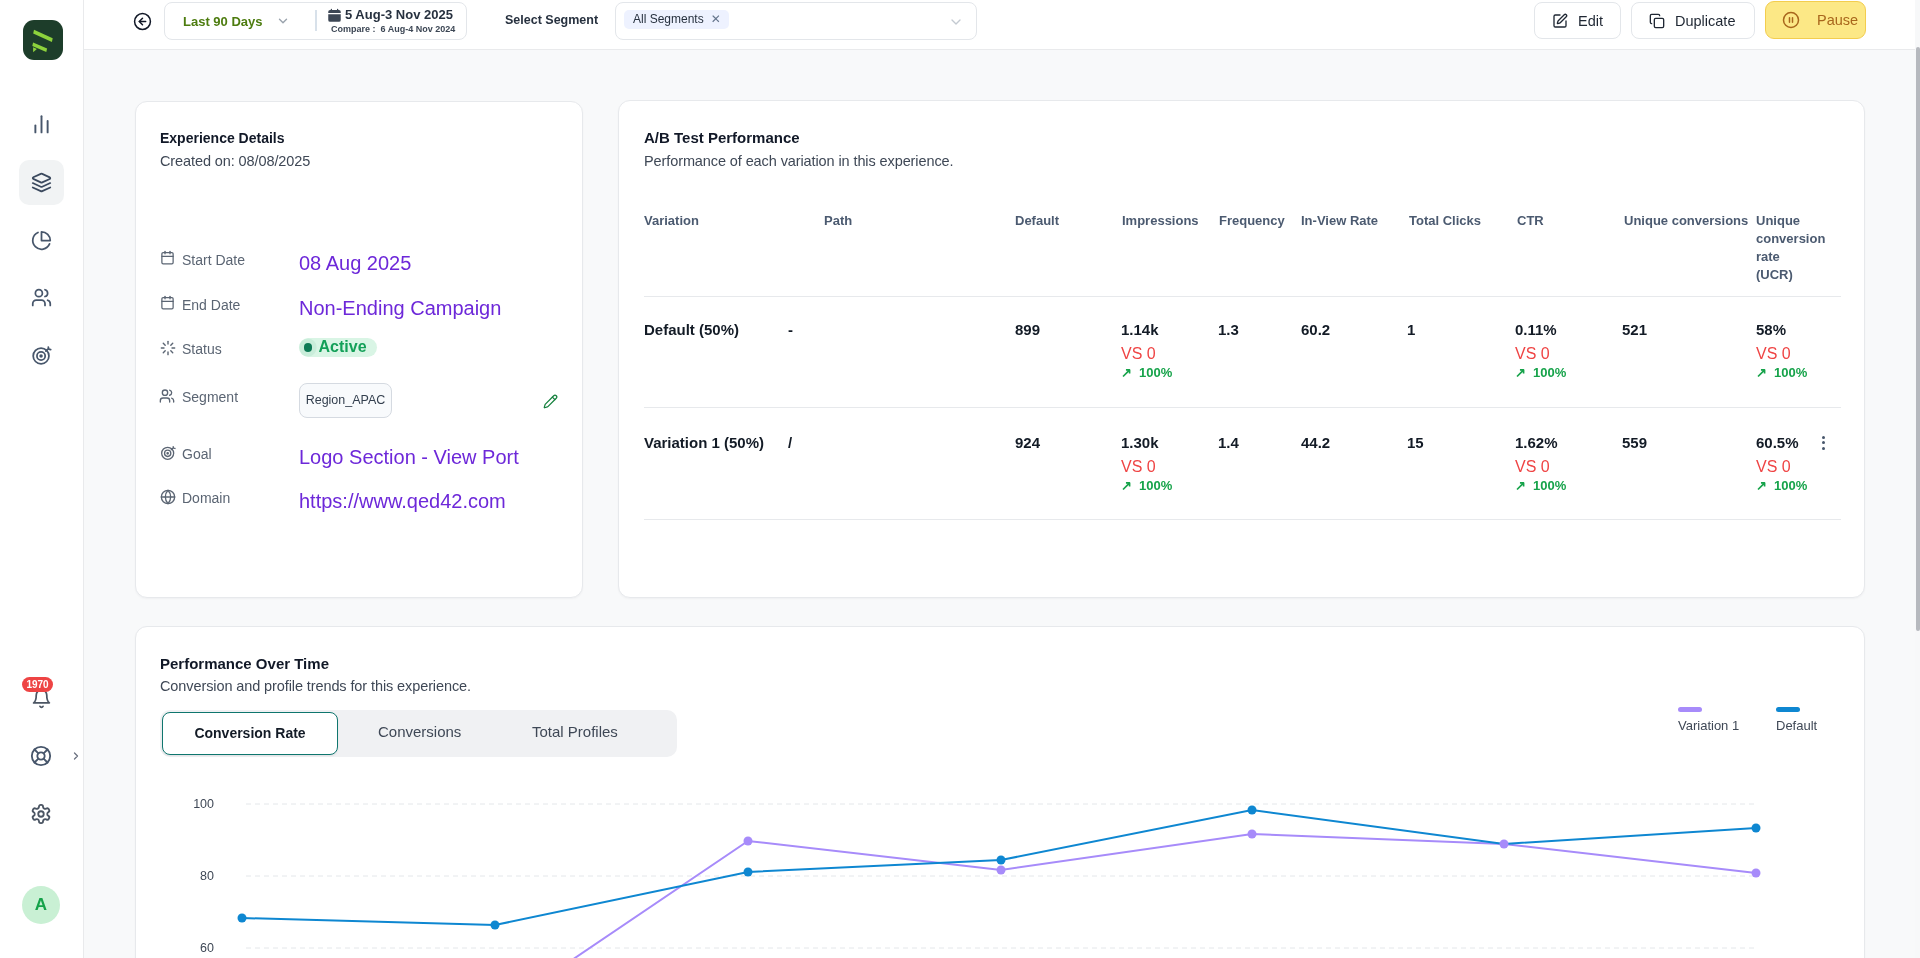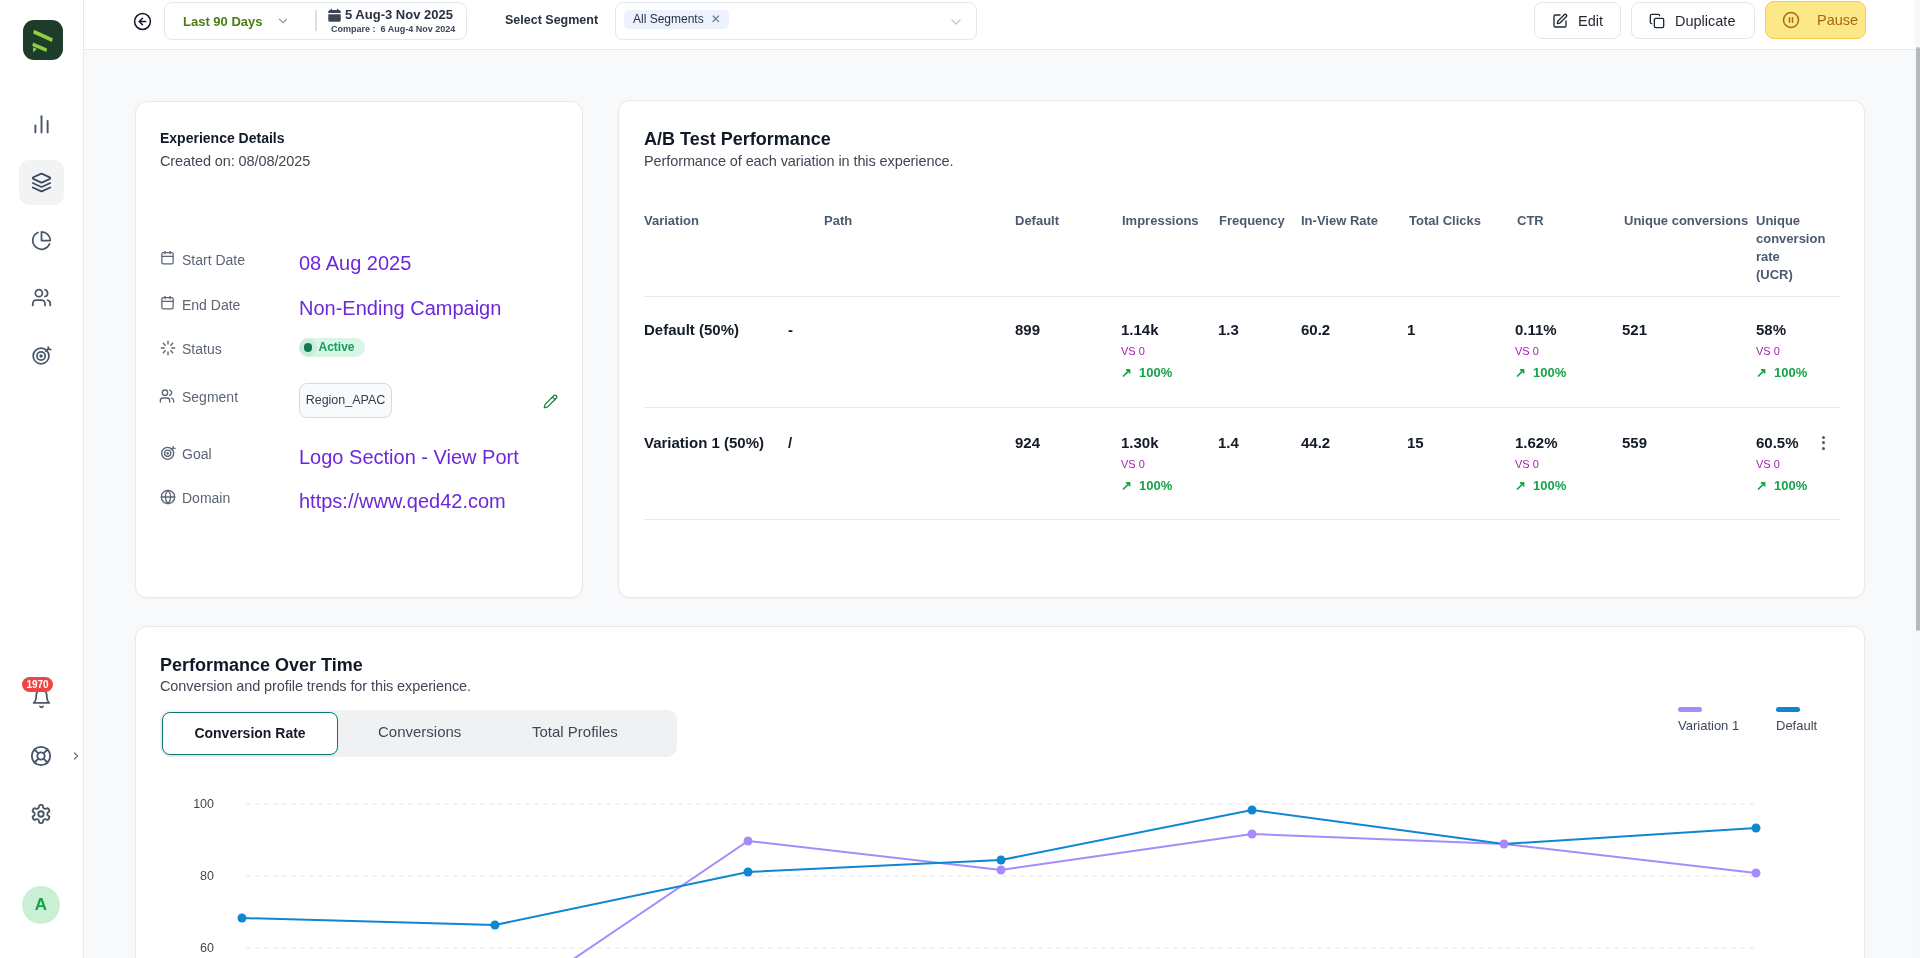--- a/index.html
+++ b/index.html
@@ -30,34 +30,34 @@
   #segchev { left:948px; top:14px; }
   .topbtn { top:2px; height:37px; border:1px solid #e3e6ea; border-radius:8px; background:#fff; font-size:14.5px; font-weight:500; color:#1f2733; display:flex; align-items:center; }
   #btnedit { left:1534px; width:87px; }
   #btndup { left:1631px; width:124px; }
   #btnpause { left:1765px; top:1px; width:101px; height:38px; background:#fce886; border:1.5px solid #f3cd4e; border-radius:9px; font-size:14.5px; font-weight:500; color:#a8661c; display:flex; align-items:center; position:absolute;gap:8px; }
   
   .card { background:#fff; border:1px solid #e7e9ec; border-radius:12px; box-shadow:0 1px 2px rgba(16,24,40,.04); }
   #card-exp { left:135px; top:101px; width:448px; height:497px; }
   #card-ab  { left:618px; top:100px; width:1247px; height:498px; }
   #card-chart { left:135px; top:626px; width:1730px; height:400px; }
-  .ctitle { font-size:18px; font-weight:700; color:#111827; }
+  .ctitle { font-size:15px; font-weight:700; color:#111827; }
   .csub { font-size:14.5px; color:#3f4856; letter-spacing:-0.1px; }
   
   .erow-lbl { font-size:14px; font-weight:500; color:#5b6573; }
   .erow-val { font-size:20px; color:#6d28d9; }
   .eicon { color:#5b6573; }
-  #stbadge { left:299px; top:338px; height:18.5px; background:#d9f5e5; border-radius:9.5px; font-size:12px; font-weight:700; color:#13a058; display:flex; align-items:center; padding:0 10px 0 4.5px; }
+  #stbadge { left:299px; top:338px; height:18.5px; background:#d9f5e5; border-radius:9.5px; font-size:16px; font-weight:700; color:#13a058; display:flex; align-items:center; padding:0 10px 0 4.5px; }
   #stbadge .dot { width:8.5px; height:8.5px; border-radius:50%; background:#0d7a55; margin-right:6.5px; box-shadow:0 0 0 4.6px #c9edda; }
   #segchip2 { left:299px; top:383px; width:93px; height:35px; background:#f8fafc; border:1px solid #d5dae1; border-radius:8px; font-size:12.5px; color:#333f4e; text-align:center; line-height:33px; }
   
   .th { font-size:13px; font-weight:600; color:#4b5a70; line-height:18px; }
   .tsep { height:1px; background:#e7e9ec; left:644px; width:1197px; }
   .tv { font-size:15px; font-weight:700; color:#131b26; }
-  .tvs { font-size:11px; color:#a21caf; }
+  .tvs { font-size:16px; color:#ef4444; }
   .tup { font-size:13px; font-weight:700; color:#16a34a; }
   
   #tabstrip { left:160px; top:710px; width:517px; height:47px; background:#f0f1f3; border-radius:10px; }
   #tabactive { left:162px; top:712px; width:176px; height:43px; background:#fff; border-radius:8px; border:1px solid #0f766e; box-shadow:0 1px 2px rgba(16,24,40,.08); font-size:14px; font-weight:700; color:#131b26; text-align:center; line-height:41px; }
   .tab { font-size:15px; font-weight:500; color:#3f4856; top:723px; }
   .legswatch { top:707px; width:24px; height:5px; border-radius:2.5px; }
   .leglbl { top:718px; font-size:13px; color:#3f4856; }
   #scrolltrack { left:1915px; top:0; width:5px; height:958px; background:#f7f8f9; z-index:9; }
   #scrollthumb { left:1915.5px; top:47px; width:4.5px; height:584px; background:#b6b9be; border-radius:2.5px; z-index:10; }
 </style>

